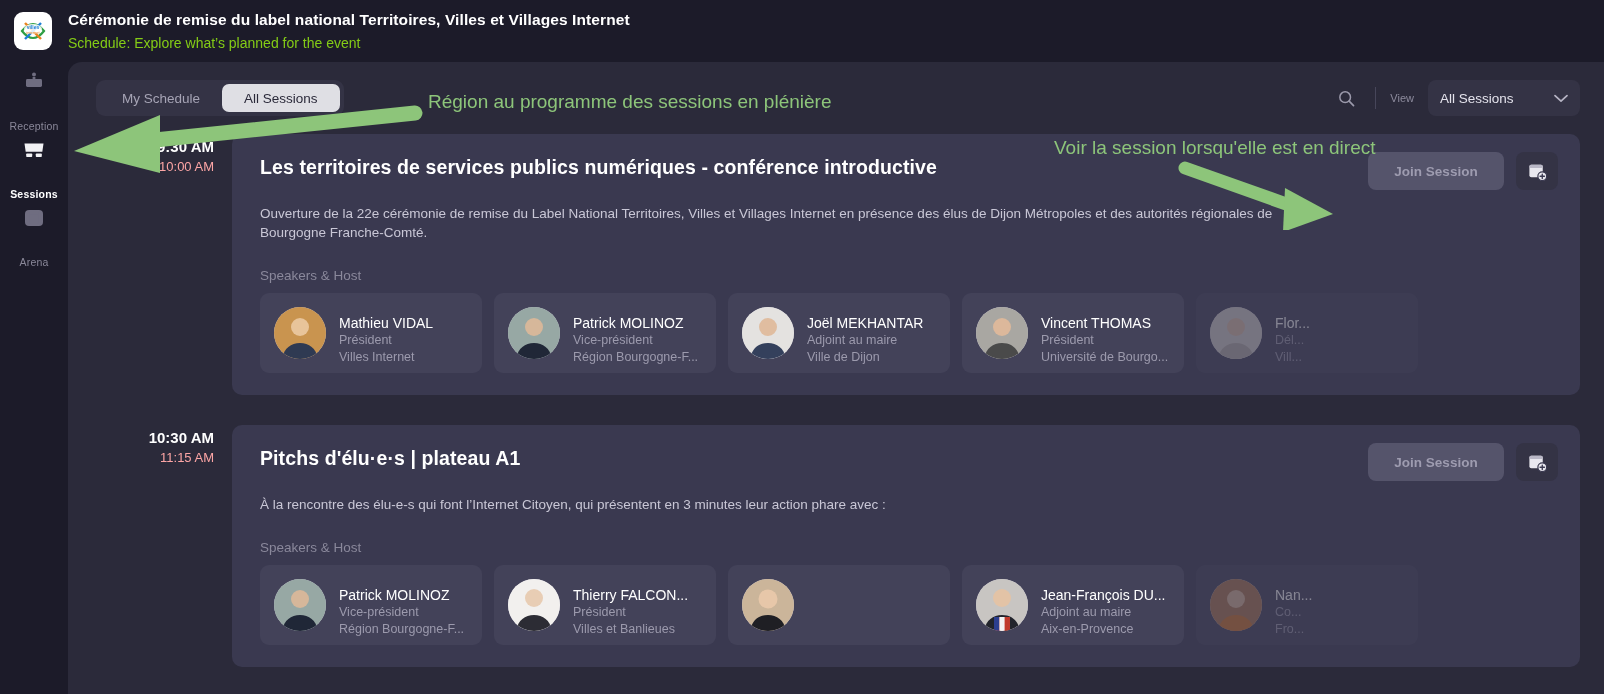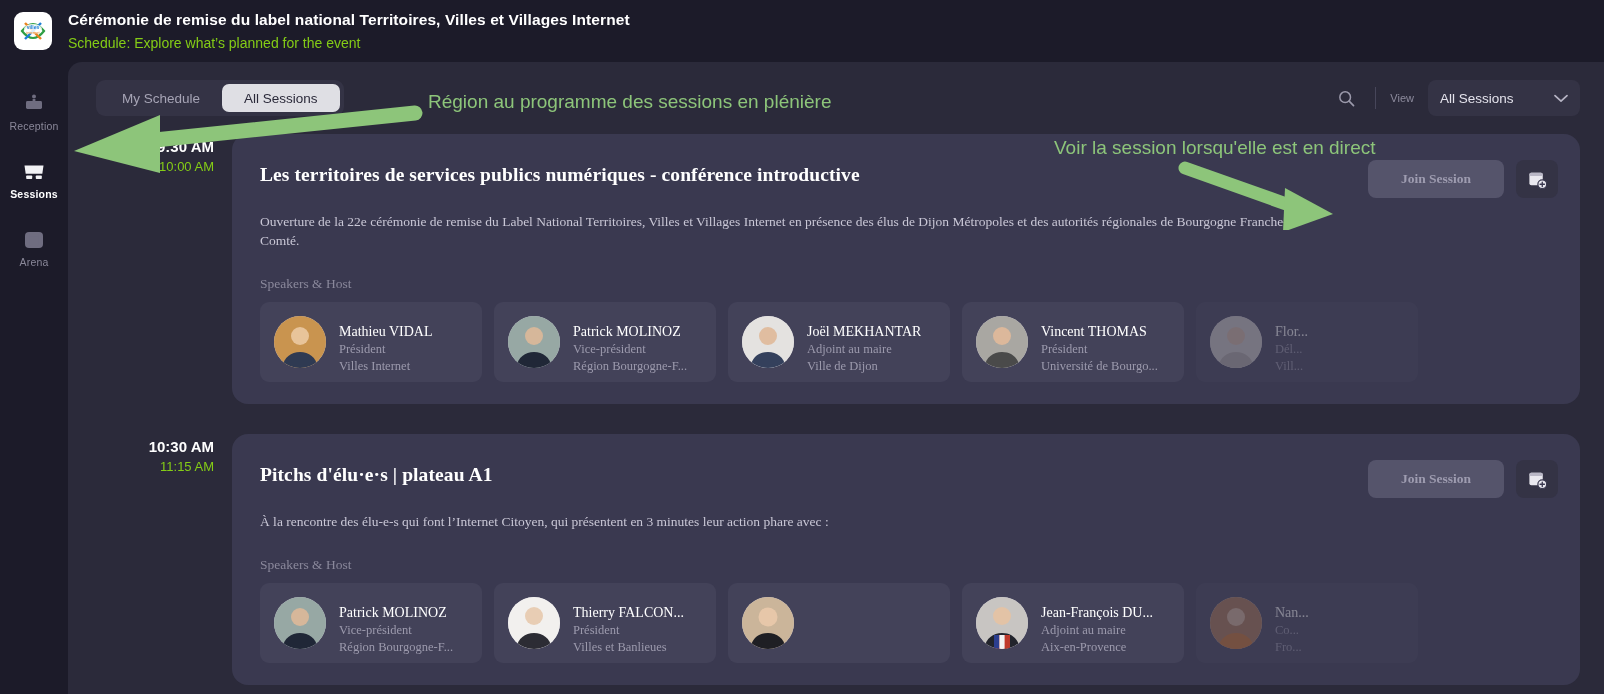--- a/index.html
+++ b/index.html
@@ -32,21 +32,21 @@
     font-weight: normal;
   }
 
   
   .rail {
     position: absolute; left: 0; top: 62px; width: 68px; height: 632px;
     background: #1c1b29; padding-top: 8px; z-index: 6;
   }
   .rail-item {
     width: 68px; height: 62px; display: flex; flex-direction: column;
-    align-items: center; justify-content: flex-end; gap: 4px; cursor: pointer;
+    align-items: center; justify-content: space-between; gap: 4px; cursor: pointer;
     margin-bottom: 6px;
   }
   .rail-item .ico { width: 26px; height: 24px; display: block; }
   .rail-label { font-size: 10.5px; color: #8a8899; letter-spacing: .2px; }
   .rail-item.active .rail-label { color: #ffffff; font-weight: bold; }
   .rail-item .ico path, .rail-item .ico rect, .rail-item .ico circle { fill: #6f6d80; }
   .rail-item.active .ico path, .rail-item.active .ico rect,
   .rail-item.active .ico circle { fill: #f2f2f5; }
 
   
@@ -88,25 +88,25 @@
 
   .scrollarea { position: relative; height: 560px; padding-left: 0; }
 
   
   .session-row { display: flex; padding: 0 24px 0 0; margin-bottom: 30px; }
   .time-col {
     width: 164px; flex: none; text-align: right; padding-right: 18px;
     padding-top: 3px;
   }
   .time-start { color: #ffffff; font-size: 15px; font-weight: bold; line-height: 20px; }
-  .time-end { color: #84cc16; font-size: 13px; line-height: 19px; }
+  .time-end { color: #fca5a5; font-size: 13px; line-height: 19px; }
 
   .card {
-    flex: 1; background: #3a3950; border-radius: 16px; padding: 26px 0 22px 0;
-    position: relative; overflow: hidden; font-family: Liberation Serif, serif;
+    flex: 1; background: #3a3950; border-radius: 10px; padding: 18px 0 22px 0;
+    position: relative; overflow: hidden;
   }
   .card-head { display: flex; align-items: flex-start; padding: 0 22px 0 28px; }
   .card-title {
     color: #ffffff; font-size: 19.5px; font-weight: bold; letter-spacing: .1px;
     padding-top: 4px; flex: 1;
   }
   .card-actions { display: flex; align-items: center; gap: 12px; flex: none; }
   .join-btn {
     width: 136px; height: 38px; border-radius: 8px; background: #55546b;
     color: #9e9cb0; font-size: 13.5px; font-weight: bold;

